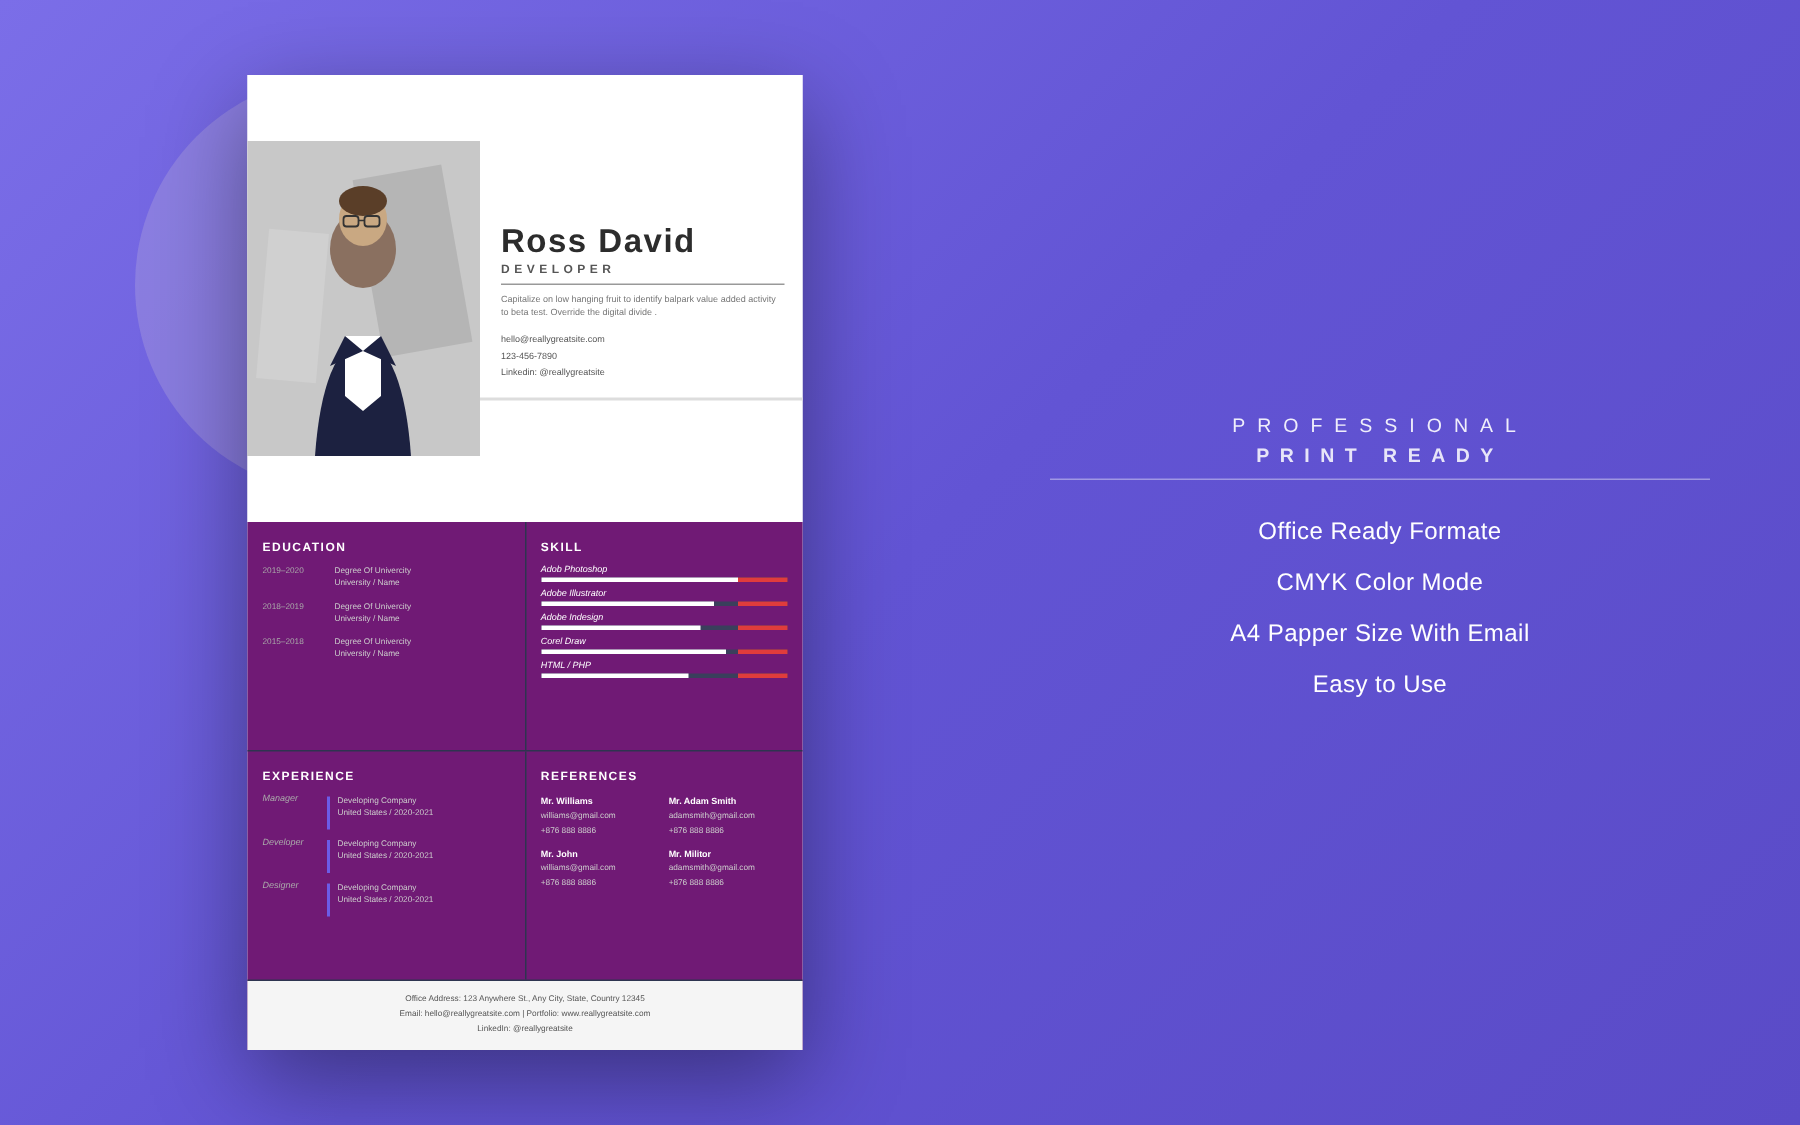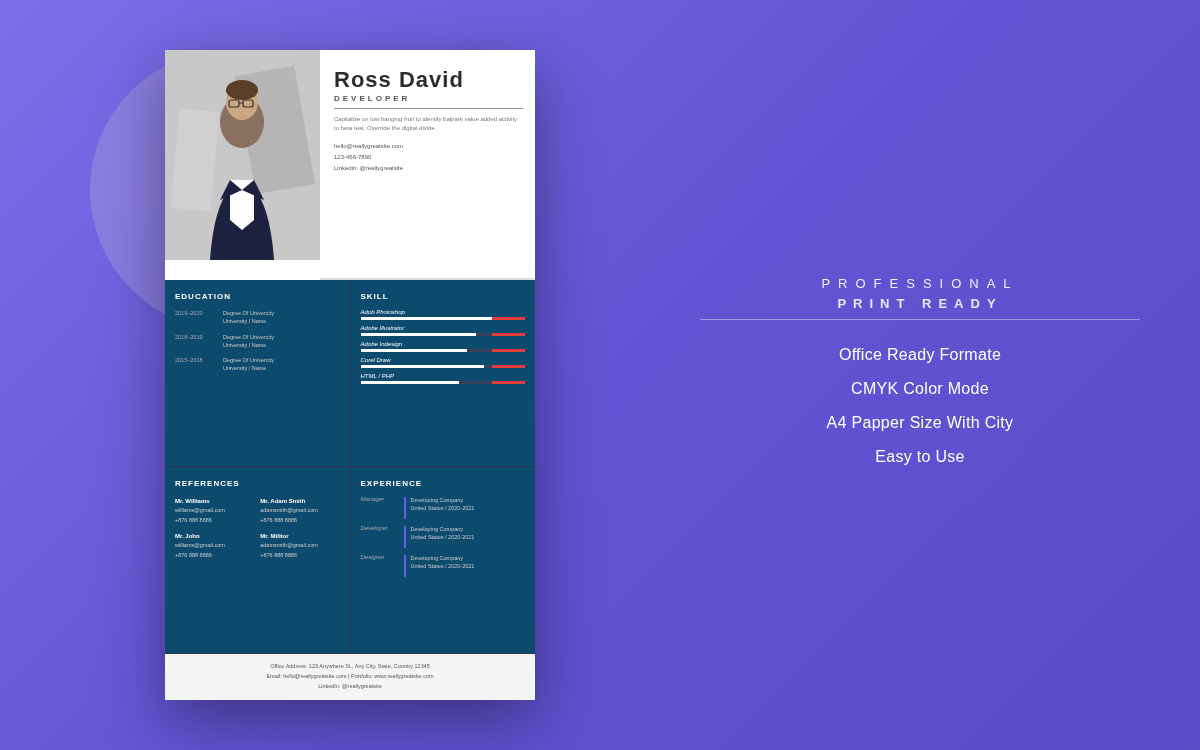--- a/index.html
+++ b/index.html
@@ -50,23 +50,24 @@
       box-shadow: 0 20px 60px rgba(0,0,0,0.4);
       display: flex;
       flex-direction: column;
       margin-left: 60px;
       z-index: 2;
     }
 
     
     .cv-top {
       display: flex;
-      height: 230px;
+      height: 298px;
       background: #fff;
       position: relative;
+      align-items: center;
     }
 
     .cv-photo {
       width: 155px;
       height: 210px;
       overflow: hidden;
       flex-shrink: 0;
       background: #c8c8c8;
       position: relative;
     }
@@ -106,21 +107,21 @@
 
     .cv-contact-item {
       font-size: 6px;
       color: #555;
       line-height: 1.8;
     }
 
     
     .cv-bottom {
       flex: 1;
-      background: #0c4a6e;
+      background: #701a75;
       display: flex;
       flex-direction: column;
     }
 
     .cv-bottom-top {
       display: flex;
       flex: 1;
       border-bottom: 1px solid #2e3450;
     }
 
@@ -450,20 +451,39 @@
                 <div class="skill-bar-red"></div>
               </div>
             </div>
           </div>
 
         </div>
 
         <div class="cv-bottom-bottom">
 
           <div class="cv-section">
+            <div class="cv-section-title">EXPERIENCE</div>
+            <div class="exp-item">
+              <div class="exp-role">Manager</div>
+              <div class="exp-bar"></div>
+              <div class="exp-details">Developing Company<br>United States / 2020-2021</div>
+            </div>
+            <div class="exp-item">
+              <div class="exp-role">Developer</div>
+              <div class="exp-bar"></div>
+              <div class="exp-details">Developing Company<br>United States / 2020-2021</div>
+            </div>
+            <div class="exp-item">
+              <div class="exp-role">Designer</div>
+              <div class="exp-bar"></div>
+              <div class="exp-details">Developing Company<br>United States / 2020-2021</div>
+            </div>
+          </div>
+
+          <div class="cv-section">
             <div class="cv-section-title">REFERENCES</div>
             <div class="ref-grid">
               <div class="ref-item">
                 <div class="ref-name">Mr. Williams</div>
                 <div>williams@gmail.com</div>
                 <div>+876 888 8886</div>
               </div>
               <div class="ref-item">
                 <div class="ref-name">Mr. Adam Smith</div>
                 <div>adamsmith@gmail.com</div>
@@ -472,39 +492,20 @@
               <div class="ref-item">
                 <div class="ref-name">Mr. John</div>
                 <div>williams@gmail.com</div>
                 <div>+876 888 8886</div>
               </div>
               <div class="ref-item">
                 <div class="ref-name">Mr. Militor</div>
                 <div>adamsmith@gmail.com</div>
                 <div>+876 888 8886</div>
               </div>
-            </div>
-          </div>
-
-          <div class="cv-section">
-            <div class="cv-section-title">EXPERIENCE</div>
-            <div class="exp-item">
-              <div class="exp-role">Manager</div>
-              <div class="exp-bar"></div>
-              <div class="exp-details">Developing Company<br>United States / 2020-2021</div>
-            </div>
-            <div class="exp-item">
-              <div class="exp-role">Developer</div>
-              <div class="exp-bar"></div>
-              <div class="exp-details">Developing Company<br>United States / 2020-2021</div>
-            </div>
-            <div class="exp-item">
-              <div class="exp-role">Designer</div>
-              <div class="exp-bar"></div>
-              <div class="exp-details">Developing Company<br>United States / 2020-2021</div>
             </div>
           </div>
 
         </div>
 
         <div class="cv-footer">
           <div class="cv-footer-text">
             <span>Office Address: 123 Anywhere St., Any City, State, Country 12345</span><br>
             <span>Email: hello@reallygreatsite.com | Portfolio: www.reallygreatsite.com</span><br>
             <span>LinkedIn: @reallygreatsite</span>
@@ -514,18 +515,18 @@
       </div>
     </div>
   </div>
 
   <div class="product-info">
     <div class="product-label">PROFESSIONAL</div>
     <div class="product-subtitle">PRINT READY</div>
     <ul class="feature-list">
       <li class="feature-item">Office Ready Formate</li>
       <li class="feature-item">CMYK Color Mode</li>
-      <li class="feature-item">A4 Papper Size With City</li>
+      <li class="feature-item">A4 Papper Size With Email</li>
       <li class="feature-item">Easy to Use</li>
     </ul>
   </div>
 
 </div>
 
 </body></html>

